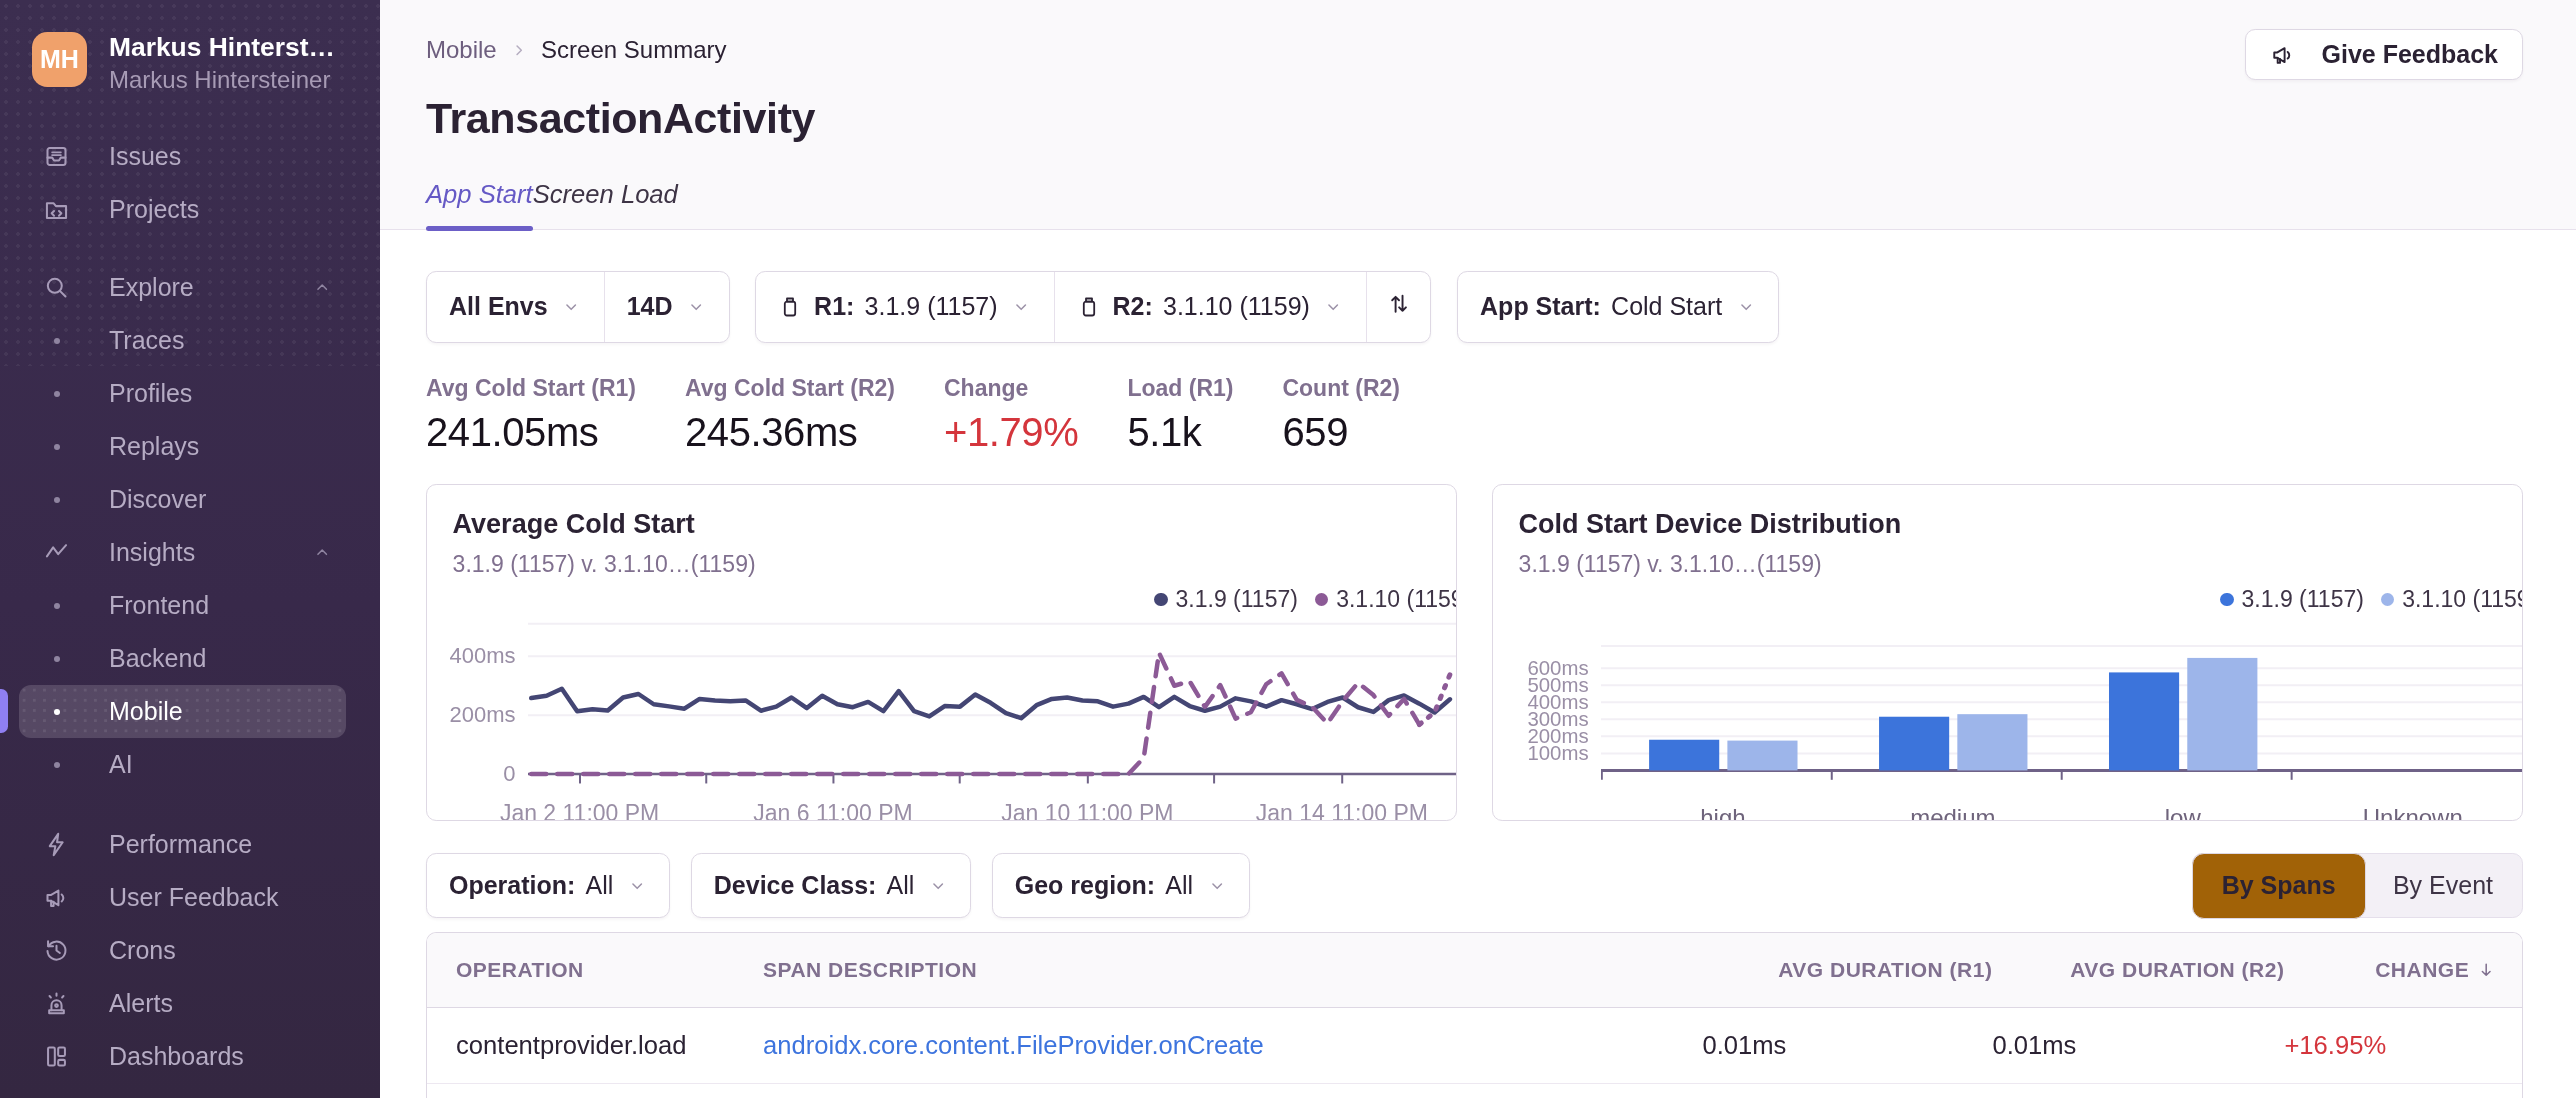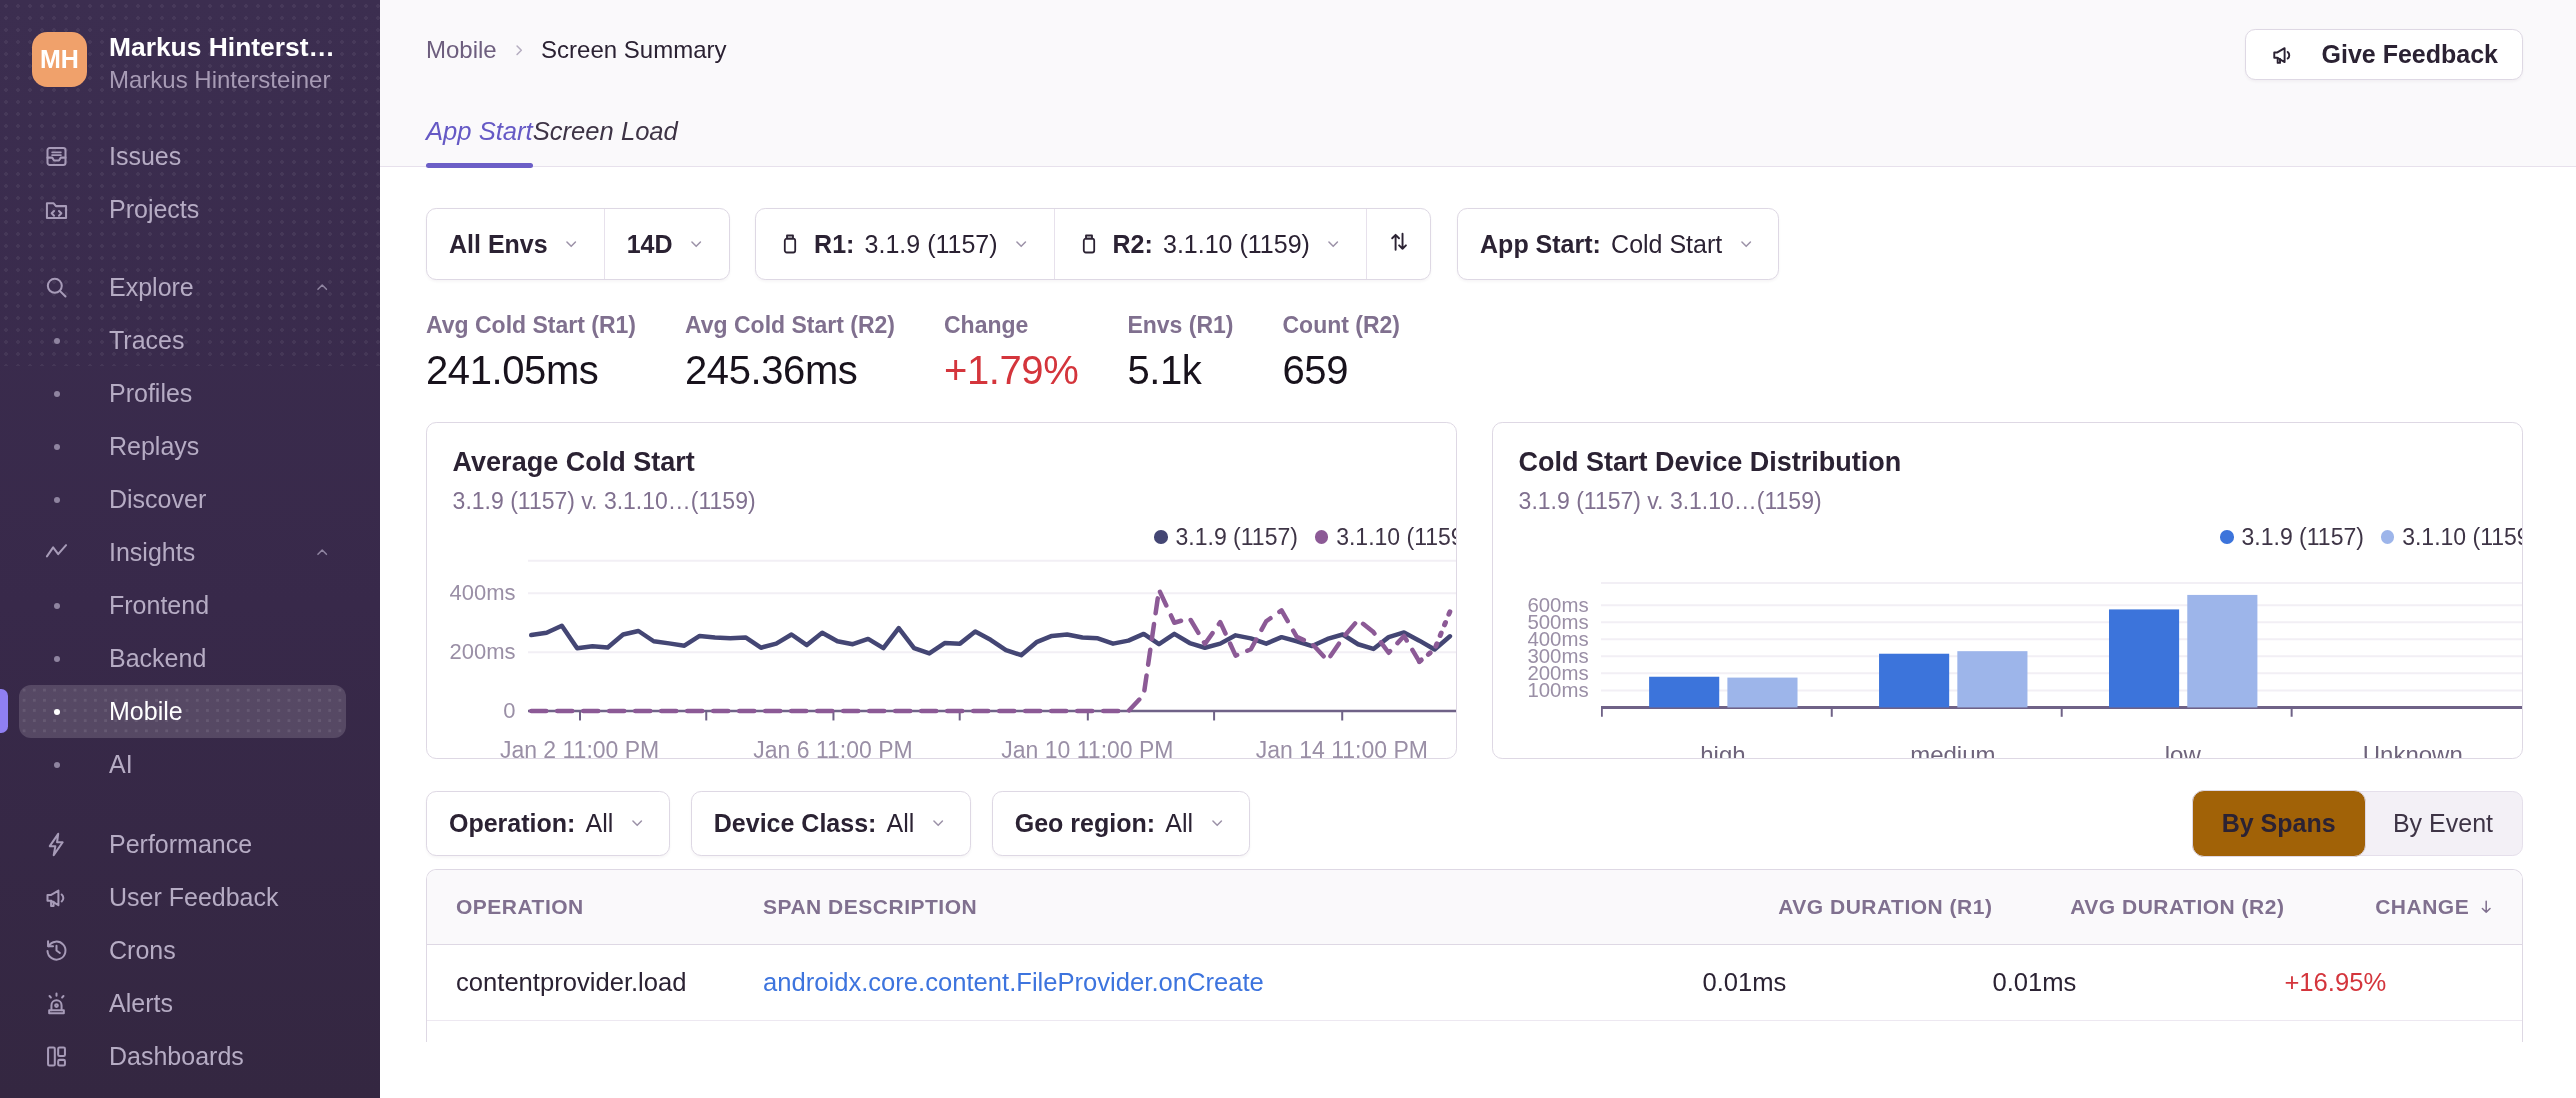--- a/index.html
+++ b/index.html
@@ -293,20 +293,21 @@
           <span class="pre-icon">
               <svg width="25.6" height="25.6" viewBox="0 0 24 24" fill="none" stroke="currentColor" stroke-width="1.8" stroke-linecap="round" stroke-linejoin="round">
                 <path d="M4 9.8v5h2.9l6.8 4V5.8l-6.8 4H4z"></path>
                 <path d="M16.6 9.3a4 4 0 0 1 0 6.2"></path>
                 <path d="M7.2 15v4.6h2.2v-3.8"></path>
               </svg>
             </span>
           <span>Give Feedback</span>
         </button>
       </div>
+      <h1>TransactionActivity</h1>
       <div class="tabs" id="tabs">
           <div class="tab active">App Start</div>
           <div class="tab">Screen Load</div>
         </div>
     </header>
 
     <section class="content">
 
       <div class="filter-row">
         <div class="btn-group">
@@ -385,21 +386,21 @@
           </div>
           <div>
             <div class="stat-label">Avg Cold Start (R2)</div>
             <div class="stat-value">245.36ms</div>
           </div>
           <div>
             <div class="stat-label">Change</div>
             <div class="stat-value neg">+1.79%</div>
           </div>
           <div>
-            <div class="stat-label">Envs (R1)</div>
+            <div class="stat-label">Load (R1)</div>
             <div class="stat-value">5.1k</div>
           </div>
           <div>
             <div class="stat-label">Count (R2)</div>
             <div class="stat-value">659</div>
           </div>
         </div>
 
       <div class="cards">
         <div class="card">

